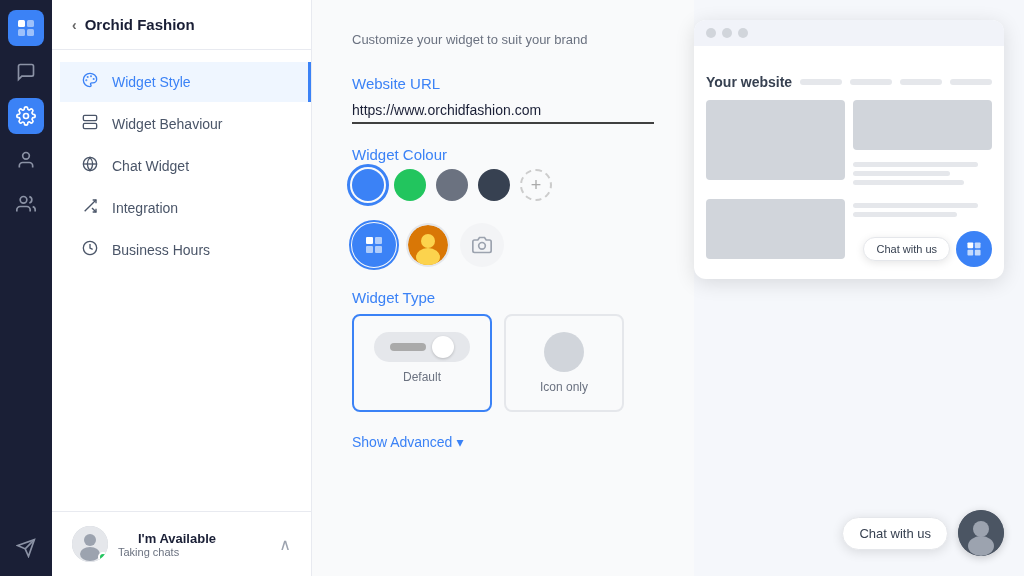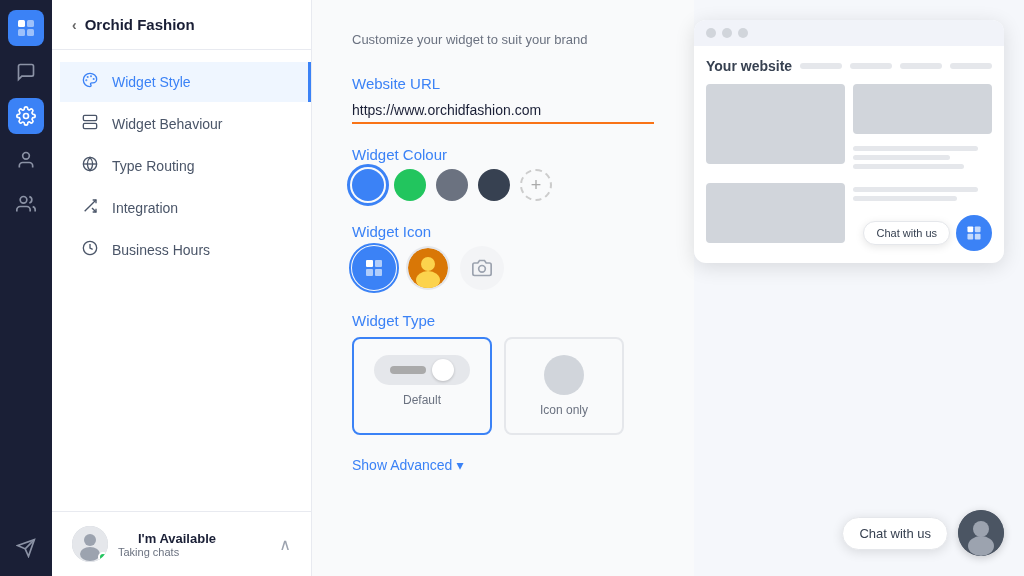--- a/index.html
+++ b/index.html
@@ -90,21 +90,21 @@
       overflow-y: auto;
       background: #f9fafb;
     }
     .page-title { font-size: 22px; font-weight: 700; color: #1a1f36; margin-bottom: 4px; }
     .page-subtitle { font-size: 13px; color: #6b7280; margin-bottom: 28px; }
 
     .form-section { margin-bottom: 22px; }
     .form-label { font-size: 15px; color: #3b82f6; margin-bottom: 6px; display: block; }
     .form-input {
       width: 100%; max-width: 360px;
-      border: none; border-bottom: 2px solid #f97316;
+      border: none; border-bottom: 2px solid #404040;
       padding: 4px 0; font-size: 14px; color: #1a1f36;
       background: transparent; outline: none;
     }
 
     
     .color-swatches { display: flex; gap: 10px; align-items: center; margin-top: 4px; }
     .color-swatch {
       width: 32px; height: 32px; border-radius: 50%; cursor: pointer;
       display: flex; align-items: center; justify-content: center;
     }
@@ -178,21 +178,21 @@
     }
     .browser-bar {
       background: #f1f3f9;
       padding: 8px 12px;
       display: flex;
       gap: 6px;
       align-items: center;
     }
     .browser-dot { width: 10px; height: 10px; border-radius: 50%; background: #d1d5db; }
     .browser-content { padding: 12px; position: relative; }
-    .website-title { font-size: 14px; font-weight: 600; color: #374151; margin-bottom: 10px; display: flex; align-items: center; gap: 8px; }
+    .website-title { font-size: 14px; font-weight: 600; color: #374151; margin-bottom: 10px; display: flex; align-items: center; gap: 8px; margin-top: 16px; }
     .line-placeholder { height: 6px; background: #e5e7eb; border-radius: 3px; flex: 1; }
 
     .content-grid { display: grid; grid-template-columns: 1fr 1fr; gap: 8px; margin-bottom: 8px; }
     .content-block {
       background: #d1d5db; border-radius: 4px;
     }
     .content-block.tall { height: 80px; }
     .content-block.medium { height: 50px; }
 
     .content-lines { display: flex; flex-direction: column; gap: 4px; padding: 6px 0; }
@@ -323,21 +323,21 @@
       <span>Widget Behaviour</span>
     </div>
     <div class="sidebar-nav-item">
       <span class="nav-icon">
         <svg width="16" height="16" viewBox="0 0 24 24" fill="none" stroke="currentColor" stroke-width="2">
           <circle cx="12" cy="12" r="10"></circle>
           <line x1="2" y1="12" x2="22" y2="12"></line>
           <path d="M12 2a15.3 15.3 0 0 1 4 10 15.3 15.3 0 0 1-4 10 15.3 15.3 0 0 1-4-10 15.3 15.3 0 0 1 4-10z"></path>
         </svg>
       </span>
-      <span>Type Routing</span>
+      <span>Chat Widget</span>
     </div>
     <div class="sidebar-nav-item">
       <span class="nav-icon">
         <svg width="16" height="16" viewBox="0 0 24 24" fill="none" stroke="currentColor" stroke-width="2">
           <polyline points="16 3 21 3 21 8"></polyline>
           <line x1="4" y1="20" x2="21" y2="3"></line>
           <polyline points="21 16 21 21 16 21"></polyline>
           <line x1="15" y1="15" x2="21" y2="21"></line>
         </svg>
       </span>
@@ -385,21 +385,20 @@
     <div class="color-swatches">
       <div class="color-swatch selected" style="background:#3b82f6;"></div>
       <div class="color-swatch" style="background:#22c55e;"></div>
       <div class="color-swatch" style="background:#6b7280;"></div>
       <div class="color-swatch" style="background:#374151;"></div>
       <div class="swatch-add">+</div>
     </div>
   </div>
 
   <div class="form-section">
-    <label class="form-label">Widget Icon</label>
     <div class="icon-options">
       <div class="icon-option logo-icon selected">
         <svg width="22" height="22" viewBox="0 0 22 22" fill="none">
           <rect x="3" y="3" width="7" height="7" rx="1" fill="white"></rect>
           <rect x="12" y="3" width="7" height="7" rx="1" fill="white" opacity="0.6"></rect>
           <rect x="3" y="12" width="7" height="7" rx="1" fill="white" opacity="0.6"></rect>
           <rect x="12" y="12" width="7" height="7" rx="1" fill="white" opacity="0.6"></rect>
         </svg>
       </div>
       <div class="icon-option avatar-icon">

